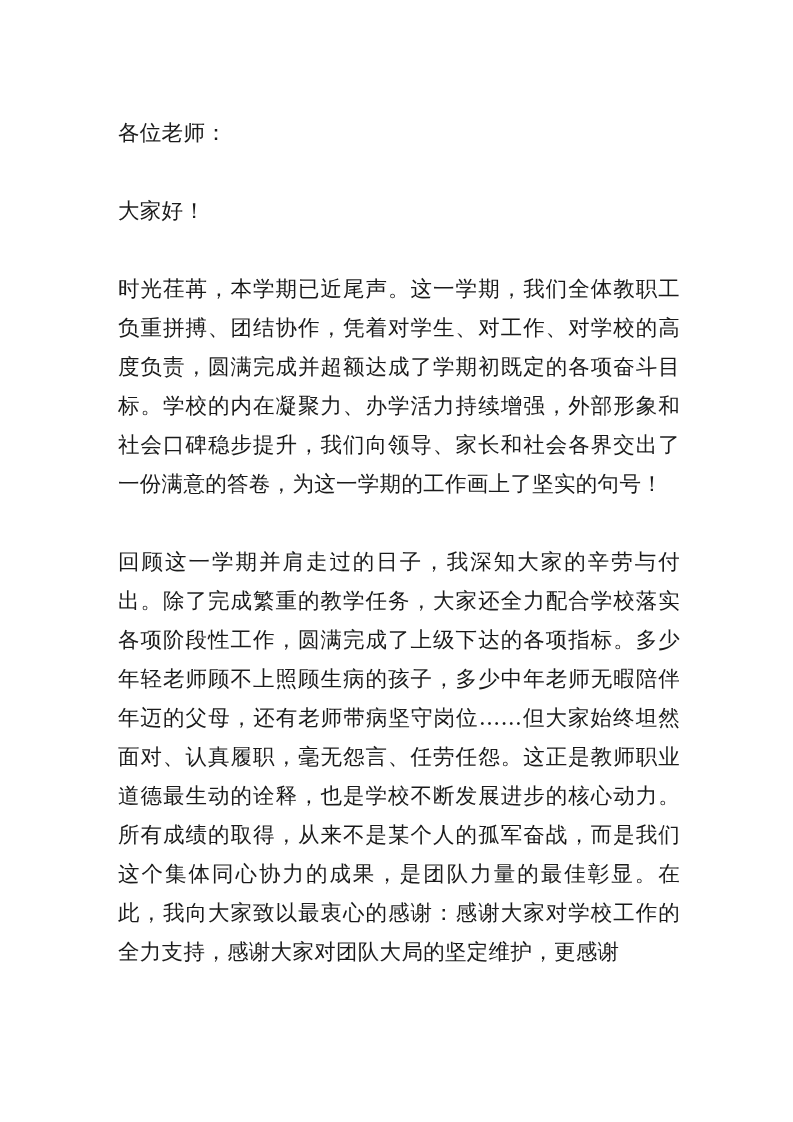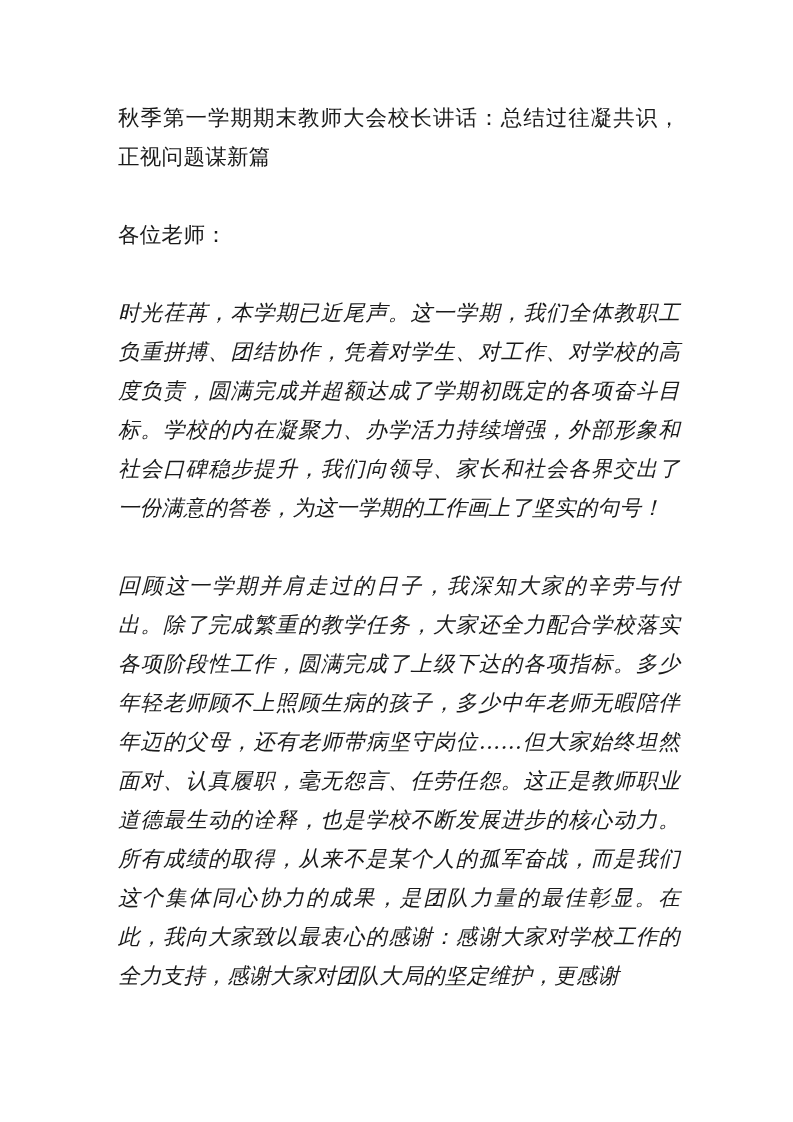--- a/index.html
+++ b/index.html
@@ -25,23 +25,23 @@
       font-size: 21.5px;
       line-height: 39px;
       letter-spacing: 0.3px;
       margin: 0;
       text-align: justify;
       word-break: break-all;
     }
     .title { margin-bottom: 39px; }
     .salutation { margin-bottom: 39px; margin-top: 15px; }
     .greeting { margin-bottom: 39px; }
-    .para { margin-bottom: 39px; font-style: italic; }
+    .para { margin-bottom: 39px; }
   </style>
 </head>
 <body>
 
 <div class="page">
-  <p class="line-block title">秋季第一学期期末教师大会校长讲话：总结过往凝共识，正视问题谋新篇</p>
   <p class="line-block salutation">各位老师：</p>
+  <p class="line-block greeting">大家好！</p>
   <p class="line-block para">时光荏苒，本学期已近尾声。这一学期，我们全体教职工负重拼搏、团结协作，凭着对学生、对工作、对学校的高度负责，圆满完成并超额达成了学期初既定的各项奋斗目标。学校的内在凝聚力、办学活力持续增强，外部形象和社会口碑稳步提升，我们向领导、家长和社会各界交出了一份满意的答卷，为这一学期的工作画上了坚实的句号！</p>
   <p class="line-block para">回顾这一学期并肩走过的日子，我深知大家的辛劳与付出。除了完成繁重的教学任务，大家还全力配合学校落实各项阶段性工作，圆满完成了上级下达的各项指标。多少年轻老师顾不上照顾生病的孩子，多少中年老师无暇陪伴年迈的父母，还有老师带病坚守岗位……但大家始终坦然面对、认真履职，毫无怨言、任劳任怨。这正是教师职业道德最生动的诠释，也是学校不断发展进步的核心动力。所有成绩的取得，从来不是某个人的孤军奋战，而是我们这个集体同心协力的成果，是团队力量的最佳彰显。在此，我向大家致以最衷心的感谢：感谢大家对学校工作的全力支持，感谢大家对团队大局的坚定维护，更感谢</p>
 </div>
 
 </body></html>

